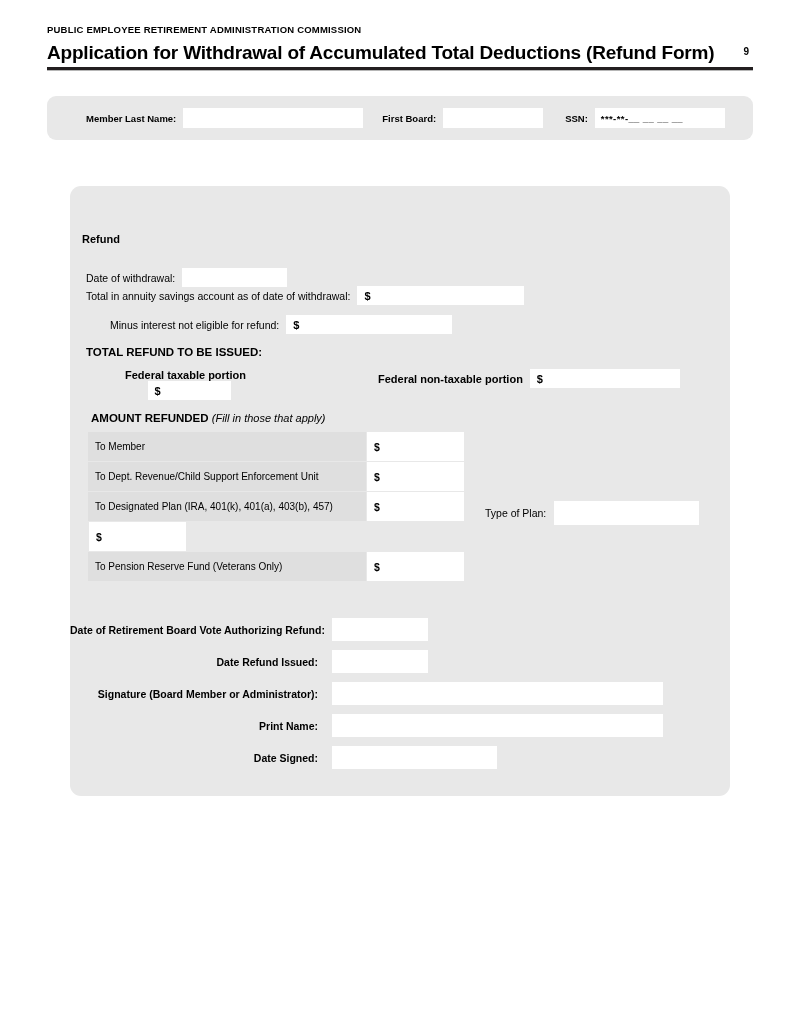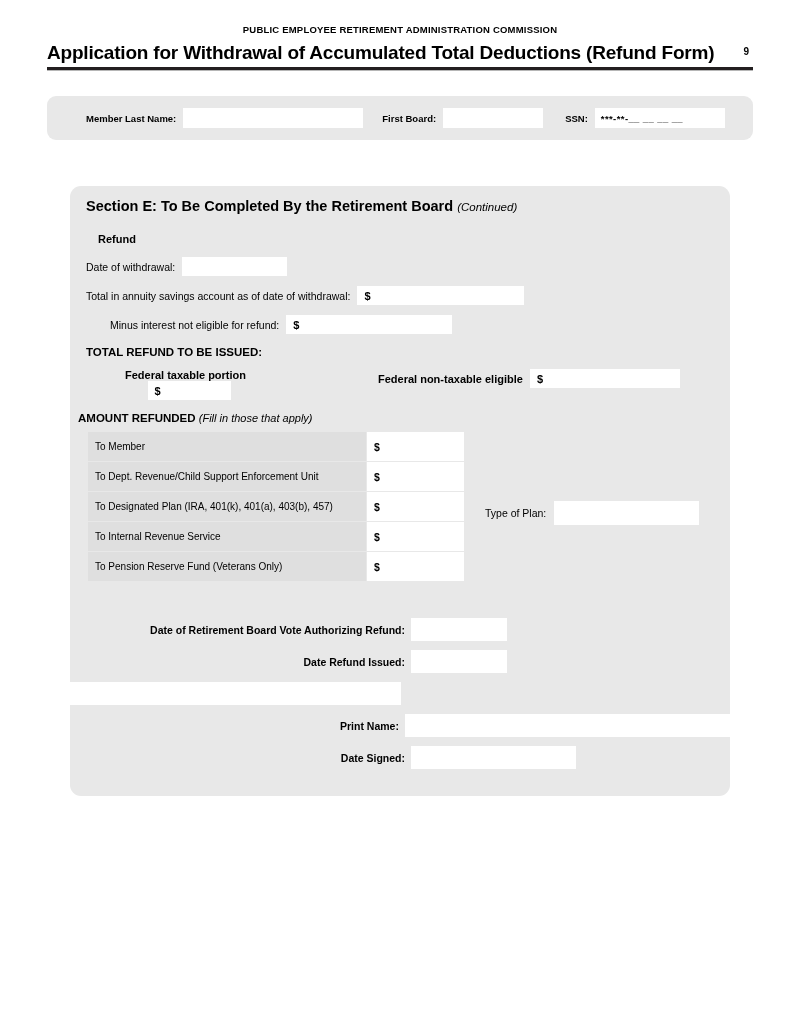--- a/index.html
+++ b/index.html
@@ -30,21 +30,20 @@
     top: 24px;
     width: 706px;
   }
   .header-eyebrow {
     font-size: 9.5px;
     font-weight: bold;
     letter-spacing: 0.2px;
     text-transform: uppercase;
     line-height: 12px;
     color: #000;
-    text-align: center;
   }
   .header-titlerow {
     display: flex;
     align-items: flex-end;
     justify-content: space-between;
     margin-top: 4px;
   }
   .header-title {
     font-size: 19px;
     font-weight: bold;
@@ -136,21 +135,21 @@
     font-weight: bold;
     white-space: nowrap;
   }
   .section-title .cont {
     font-size: 11.5px;
     font-weight: normal;
     font-style: italic;
   }
   .refund-head {
     position: absolute;
-    left: 28px;
+    left: 12px;
     top: 47px;
     font-size: 11px;
     font-weight: bold;
   }
 
   
   .row {
     position: absolute;
     display: flex;
     align-items: center;
@@ -163,21 +162,21 @@
     font-weight: bold;
     margin-left: 7px;
   }
   .infield {
     background: #ffffff;
     height: 19px;
     display: flex;
     align-items: center;
   }
 
-  .r-datewithdrawal { left: 16px; top: 71px; }
+  .r-datewithdrawal { left: 16px; top: 82px; }
   .r-datewithdrawal .infield { width: 105px; margin-left: 7px; }
 
   .r-totalannuity { left: 16px; top: 100px; }
   .r-totalannuity .infield { width: 167px; margin-left: 7px; }
 
   .r-minusinterest { left: 16px; top: 129px; margin-left: 24px; }
   .r-minusinterest .infield { width: 166px; margin-left: 7px; }
 
   .total-refund-head {
     position: absolute;
@@ -187,21 +186,21 @@
     font-weight: bold;
   }
 
   .r-fedtaxable { left: 55px; top: 183px; flex-direction: column; }
   .r-fedtaxable .infield { width: 83px; margin-left: 7px; }
   .r-fednontaxable { left: 308px; top: 183px; }
   .r-fednontaxable .infield { width: 150px; margin-left: 7px; }
 
   .amount-head {
     position: absolute;
-    left: 8px;
+    left: 21px;
     top: 226px;
     font-size: 11.5px;
     font-weight: bold;
   }
   .amount-head .fill {
     font-weight: normal;
     font-style: italic;
     font-size: 11px;
   }
 
@@ -254,26 +253,26 @@
     left: 0;
     top: 432px;
     width: 660px;
   }
   .sig-row {
     display: flex;
     align-items: center;
     margin-bottom: 9px;
   }
   .sig-label {
-    width: 341px;
+    width: 262px;
     text-align: right;
     font-size: 10.5px;
     font-weight: bold;
     white-space: nowrap;
-    padding-right: 6px;
+    padding-right: 14px;
     box-sizing: border-box;
   }
   .sig-field {
     background: #ffffff;
     height: 23px;
   }
   .sf-w-short { width: 96px; }
   .sf-w-long { width: 331px; }
   .sf-w-mid { width: 165px; }
 </style>
@@ -299,24 +298,20 @@
     <span class="fieldbox mb-first-box"></span>
     <span class="lbl mb-ssn-lbl">SSN:</span>
     <span class="fieldbox mb-ssn-box">
       <span class="mb-ssn-mask">***-**-__ __ __ __</span>
     </span>
   </div>
 
   <div class="panel">
     <div class="panel-inner">
 
-      <div class="section-title">
-        <span>Section E:  To Be Completed By the Retirement Board</span>
-        <span class="cont">(Continued)</span>
-      </div>
 
       <div class="refund-head">Refund</div>
 
       <div class="row r-datewithdrawal">
         <span class="lbl-reg">Date of withdrawal:</span>
         <span class="infield"></span>
       </div>
 
       <div class="row r-totalannuity">
         <span class="lbl-reg">Total in annuity savings account as of date of withdrawal:</span>
@@ -335,21 +330,21 @@
       <div class="total-refund-head">TOTAL REFUND TO BE ISSUED:</div>
 
       <div class="row r-fedtaxable">
         <span class="lbl-bold">Federal taxable portion</span>
         <span class="infield">
           <span class="dollar">$</span>
         </span>
       </div>
 
       <div class="row r-fednontaxable">
-        <span class="lbl-bold">Federal non-taxable eligible</span>
+        <span class="lbl-bold">Federal non-taxable portion</span>
         <span class="infield">
           <span class="dollar">$</span>
         </span>
       </div>
 
       <div class="amount-head">
         <span>AMOUNT REFUNDED</span>
         <span class="fill">(Fill in those that apply)</span>
       </div>
 
@@ -360,21 +355,20 @@
         </div>
         <div class="amt-row">
           <div class="amt-label">To Dept. Revenue/Child Support Enforcement Unit</div>
           <div class="amt-value">$</div>
         </div>
         <div class="amt-row">
           <div class="amt-label">To Designated Plan (IRA, 401(k), 401(a), 403(b), 457)</div>
           <div class="amt-value">$</div>
         </div>
         <div class="amt-row">
-          <div class="amt-label">To Internal Revenue Service</div>
           <div class="amt-value">$</div>
         </div>
         <div class="amt-row">
           <div class="amt-label">To Pension Reserve Fund (Veterans Only)</div>
           <div class="amt-value">$</div>
         </div>
       </div>
 
       <div class="typeofplan-abs">
         <span class="lbl-reg">Type of Plan:</span>
@@ -384,20 +378,21 @@
       <div class="sig-block">
         <div class="sig-row">
           <div class="sig-label">Date of Retirement Board Vote Authorizing Refund:</div>
           <div class="sig-field sf-w-short"></div>
         </div>
         <div class="sig-row">
           <div class="sig-label">Date Refund Issued:</div>
           <div class="sig-field sf-w-short"></div>
         </div>
         <div class="sig-row">
+          <div class="sig-label">Signature (Board Member or Administrator):</div>
           <div class="sig-field sf-w-long"></div>
         </div>
         <div class="sig-row">
           <div class="sig-label">Print Name:</div>
           <div class="sig-field sf-w-long"></div>
         </div>
         <div class="sig-row">
           <div class="sig-label">Date Signed:</div>
           <div class="sig-field sf-w-mid"></div>
         </div>

